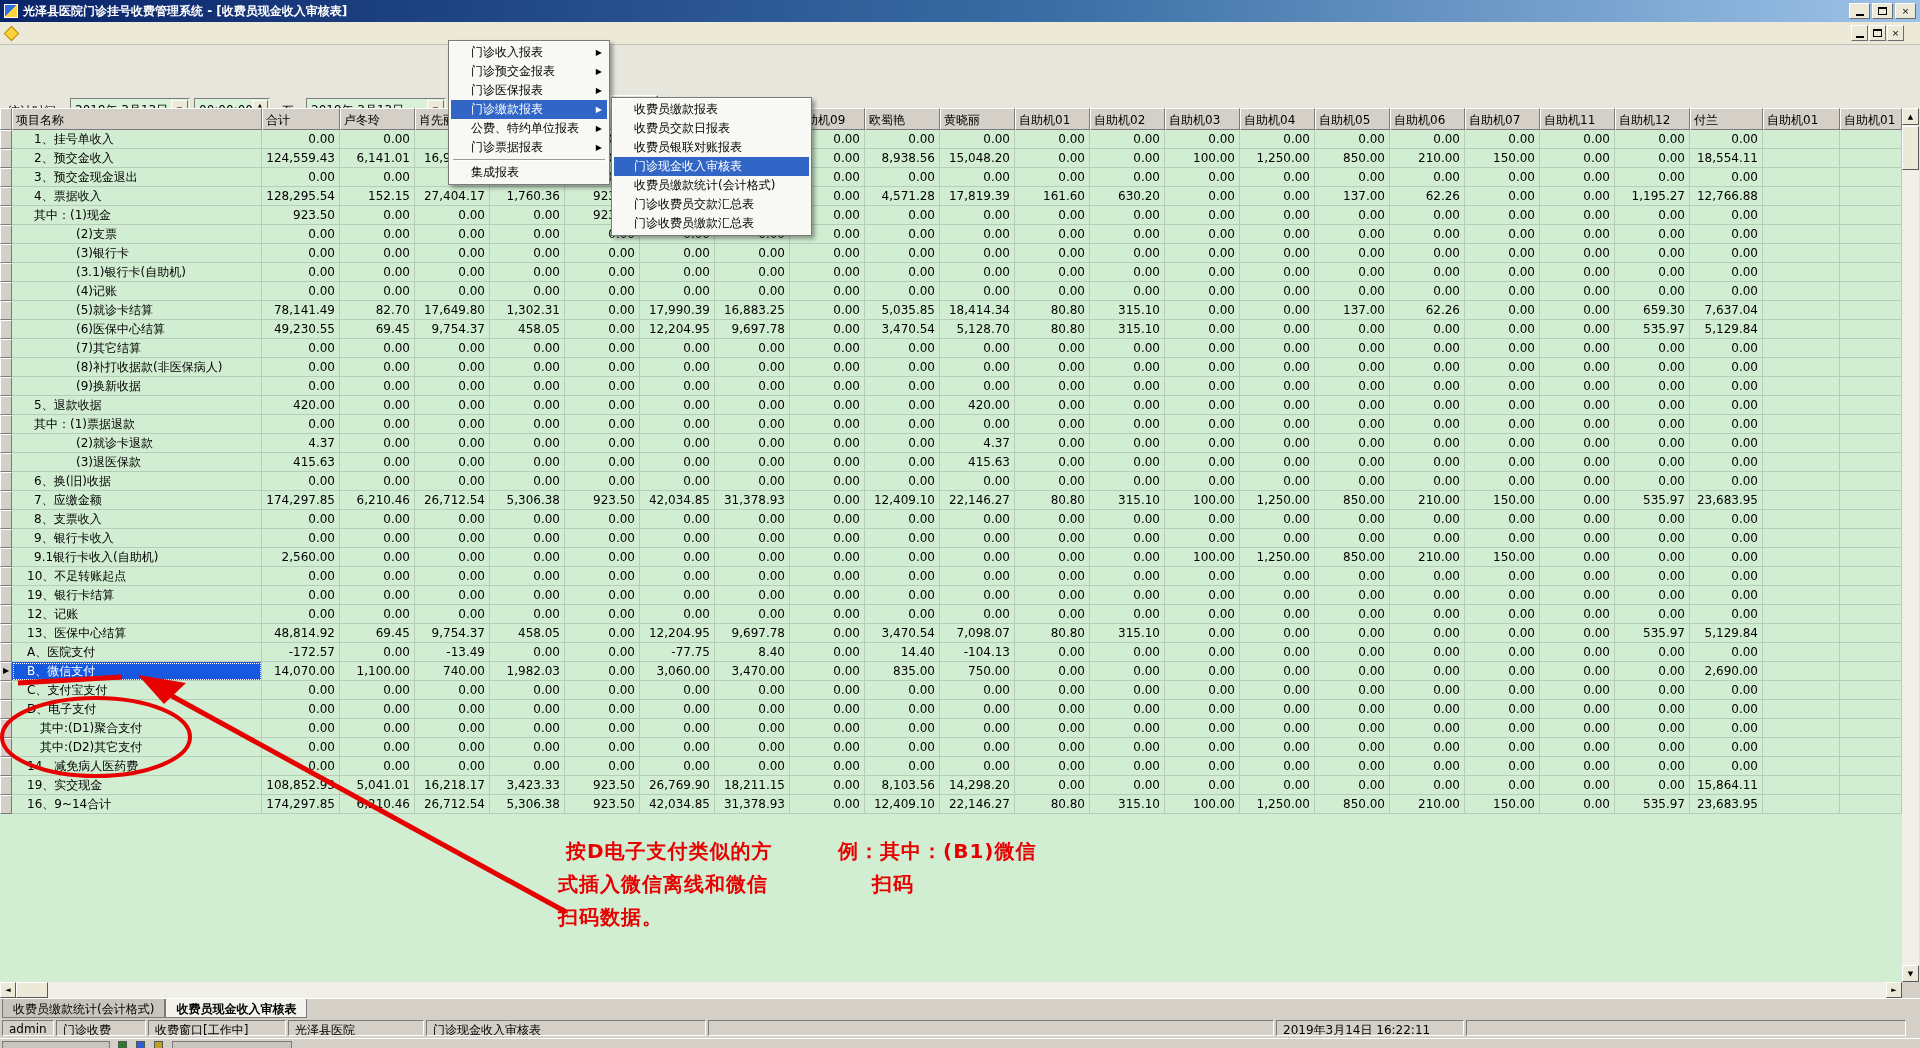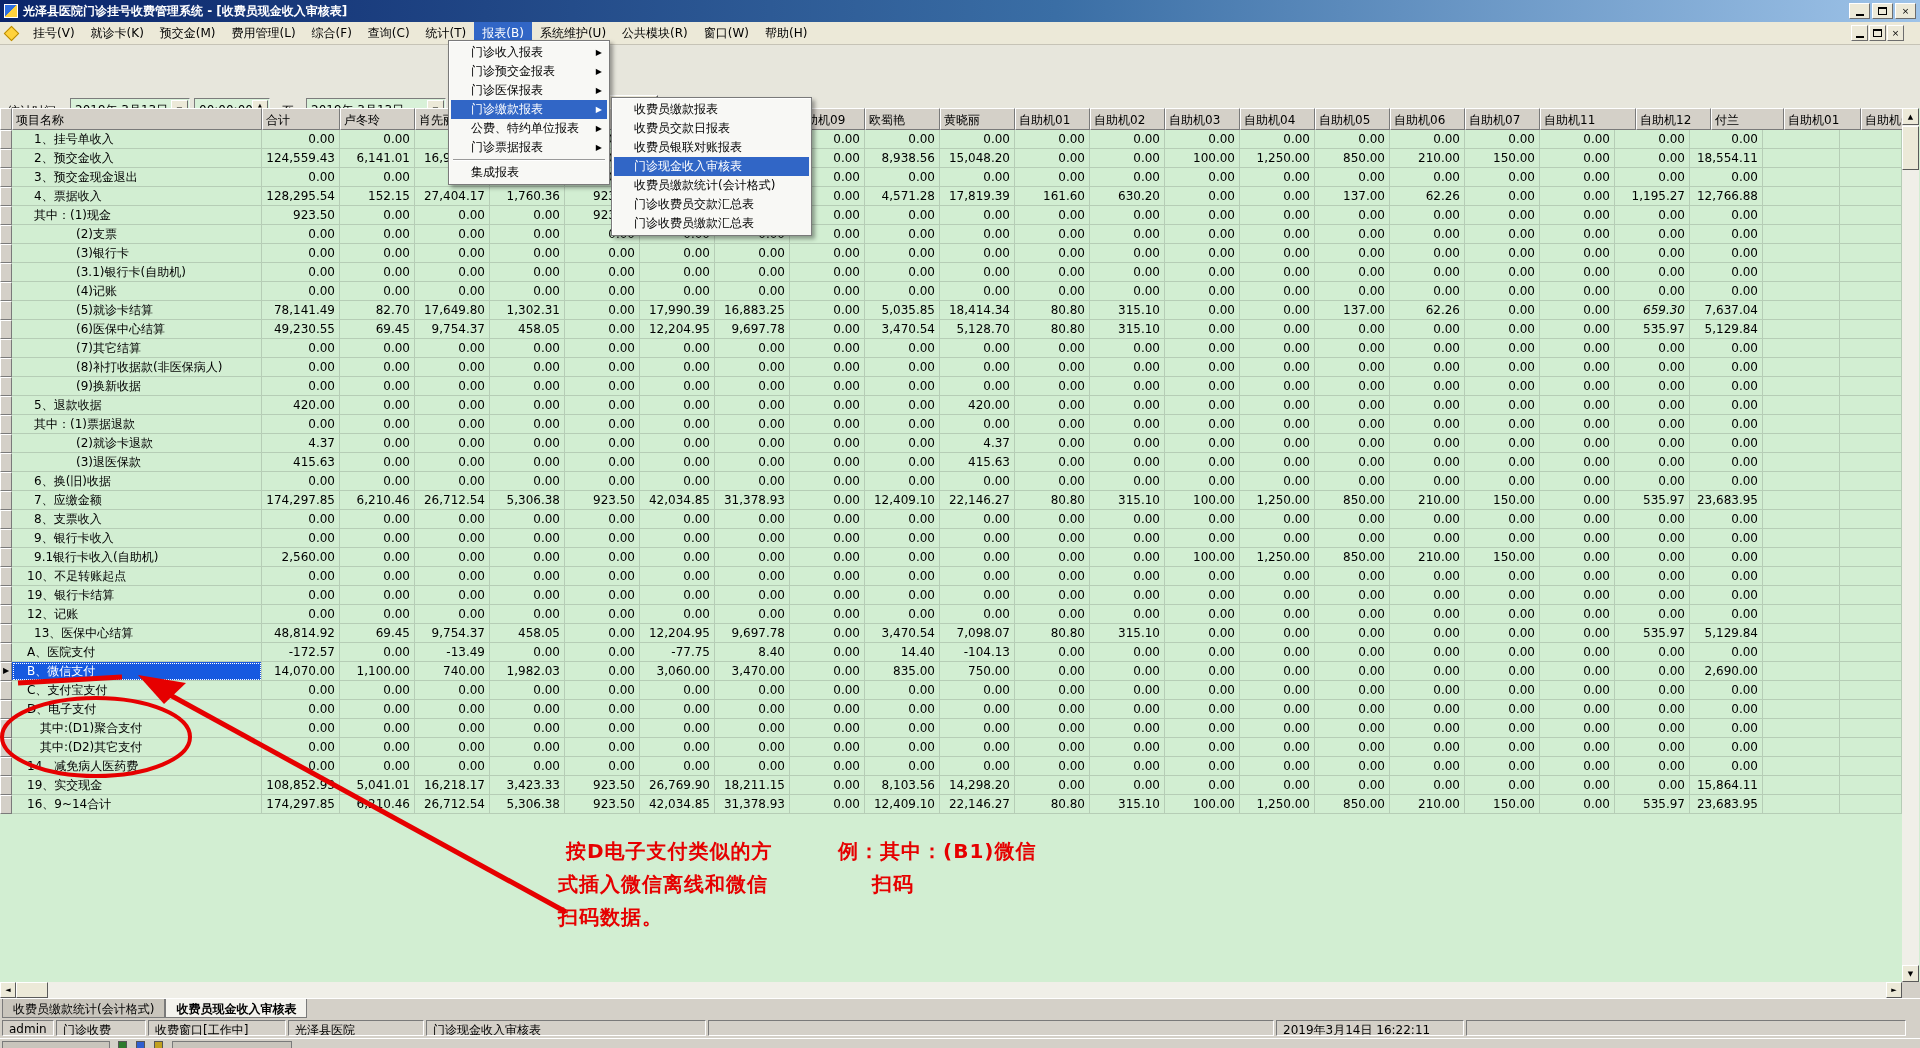--- a/index.html
+++ b/index.html
@@ -100,34 +100,20 @@
       </div>
     <div class="tbtn">
         <div class="glyph-max"></div>
       </div>
     <div class="tbtn">×</div>
   </div>
 </div>
 
 <div class="menubar">
   <div class="mdi-icon"></div>
-  <div id="menubar-items" style="display:flex;">
-      <div class="menubar-item">挂号(V)</div>
-      <div class="menubar-item">就诊卡(K)</div>
-      <div class="menubar-item">预交金(M)</div>
-      <div class="menubar-item">费用管理(L)</div>
-      <div class="menubar-item">综合(F)</div>
-      <div class="menubar-item">查询(C)</div>
-      <div class="menubar-item">统计(T)</div>
-      <div class="menubar-item hl">报表(B)</div>
-      <div class="menubar-item">系统维护(U)</div>
-      <div class="menubar-item">公共模块(R)</div>
-      <div class="menubar-item">窗口(W)</div>
-      <div class="menubar-item">帮助(H)</div>
-    </div>
   <div class="menu-sys-btns">
     <div class="tbtn" style="width:17px;">
         <div class="glyph-min"></div>
       </div>
     <div class="tbtn" style="width:17px;">
         <div class="glyph-max"></div>
       </div>
     <div class="tbtn" style="width:17px;">×</div>
   </div>
 </div>
@@ -188,21 +174,21 @@
       <div class="hcell" style="width: 75px;">自助机09</div>
       <div class="hcell" style="width: 75px;">欧蜀艳</div>
       <div class="hcell" style="width: 75px;">黄晓丽</div>
       <div class="hcell" style="width: 75px;">自助机01</div>
       <div class="hcell" style="width: 75px;">自助机02</div>
       <div class="hcell" style="width: 75px;">自助机03</div>
       <div class="hcell" style="width: 75px;">自助机04</div>
       <div class="hcell" style="width: 75px;">自助机05</div>
       <div class="hcell" style="width: 75px;">自助机06</div>
       <div class="hcell" style="width: 75px;">自助机07</div>
-      <div class="hcell" style="width: 96px;">自助机11</div>
+      <div class="hcell" style="width: 75px;">自助机11</div>
       <div class="hcell" style="width: 75px;">自助机12</div>
       <div class="hcell" style="width: 73px;">付兰</div>
       <div class="hcell" style="width: 77px;">自助机01</div>
       <div class="hcell" style="width: 62px;">自助机01</div>
     </div>
   <div id="grid-body">
       <div class="row">
         <div class="gutter"></div>
         <div class="cell lbl" style="width: 250px; padding-left: 22px;">1、挂号单收入</div>
         <div class="cell num" style="width: 78px;">0.00</div>
@@ -450,21 +436,21 @@
         <div class="cell num" style="width: 75px;">5,035.85</div>
         <div class="cell num" style="width: 75px;">18,414.34</div>
         <div class="cell num" style="width: 75px;">80.80</div>
         <div class="cell num" style="width: 75px;">315.10</div>
         <div class="cell num" style="width: 75px;">0.00</div>
         <div class="cell num" style="width: 75px;">0.00</div>
         <div class="cell num" style="width: 75px;">137.00</div>
         <div class="cell num" style="width: 75px;">62.26</div>
         <div class="cell num" style="width: 75px;">0.00</div>
         <div class="cell num" style="width: 75px;">0.00</div>
-        <div class="cell num" style="width: 75px; font-style: italic;">659.30</div>
+        <div class="cell num" style="width: 75px;">659.30</div>
         <div class="cell num" style="width: 73px;">7,637.04</div>
         <div class="cell num" style="width: 77px;"></div>
         <div class="cell num" style="width: 62px;"></div>
       </div>
       <div class="row">
         <div class="gutter"></div>
         <div class="cell lbl" style="width: 250px; padding-left: 64px;">(6)医保中心结算</div>
         <div class="cell num" style="width: 78px;">49,230.55</div>
         <div class="cell num" style="width: 75px;">69.45</div>
         <div class="cell num" style="width: 75px;">9,754.37</div>
@@ -873,21 +859,21 @@
         <div class="cell num" style="width: 75px;">0.00</div>
         <div class="cell num" style="width: 75px;">0.00</div>
         <div class="cell num" style="width: 75px;">0.00</div>
         <div class="cell num" style="width: 75px;">0.00</div>
         <div class="cell num" style="width: 73px;">0.00</div>
         <div class="cell num" style="width: 77px;"></div>
         <div class="cell num" style="width: 62px;"></div>
       </div>
       <div class="row">
         <div class="gutter"></div>
-        <div class="cell lbl" style="width: 250px; padding-left: 22px;">13、医保中心结算</div>
+        <div class="cell lbl" style="width: 250px; padding-left: 15px;">13、医保中心结算</div>
         <div class="cell num" style="width: 78px;">48,814.92</div>
         <div class="cell num" style="width: 75px;">69.45</div>
         <div class="cell num" style="width: 75px;">9,754.37</div>
         <div class="cell num" style="width: 75px;">458.05</div>
         <div class="cell num" style="width: 75px;">0.00</div>
         <div class="cell num" style="width: 75px;">12,204.95</div>
         <div class="cell num" style="width: 75px;">9,697.78</div>
         <div class="cell num" style="width: 75px;">0.00</div>
         <div class="cell num" style="width: 75px;">3,470.54</div>
         <div class="cell num" style="width: 75px;">7,098.07</div>

